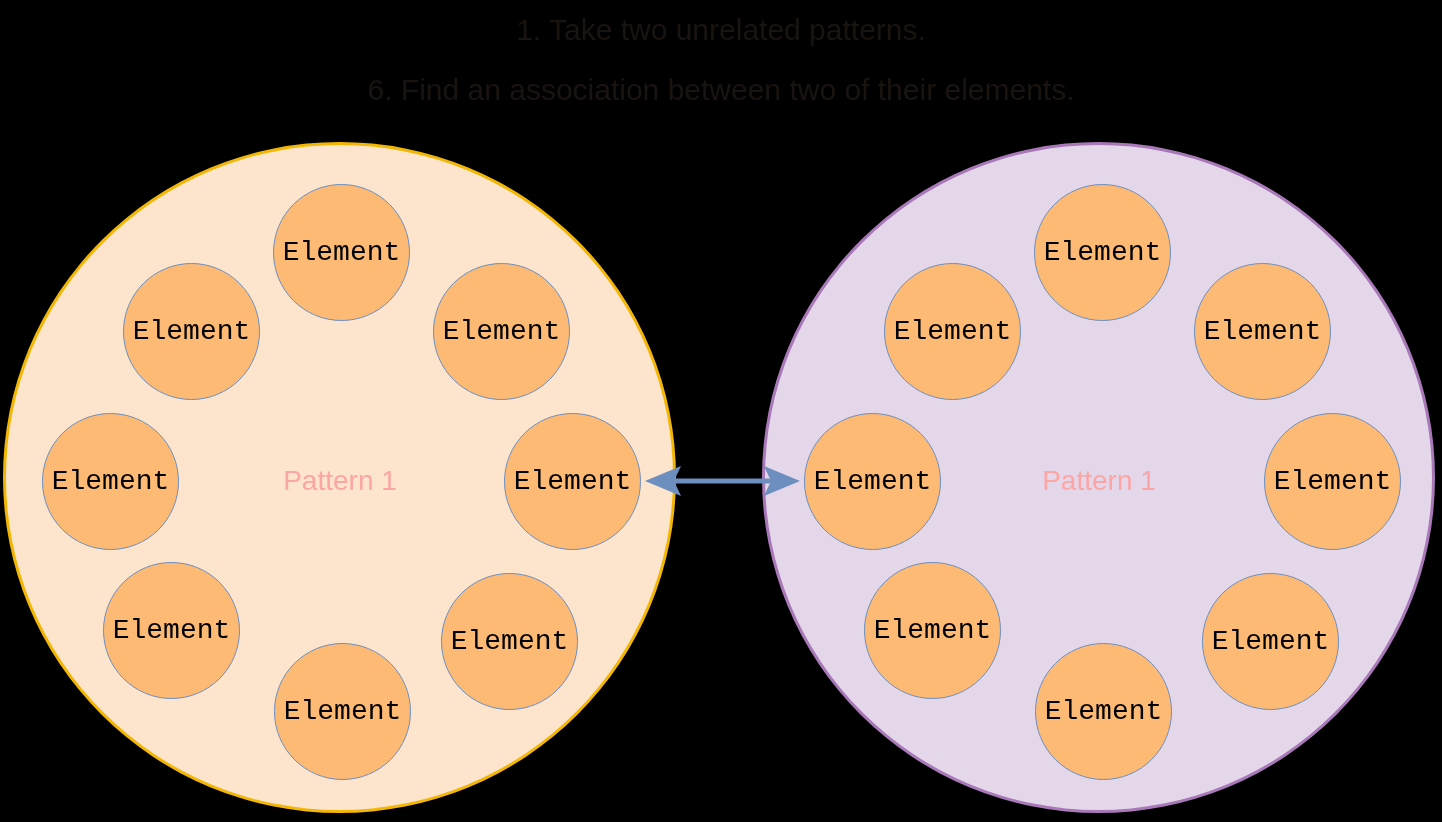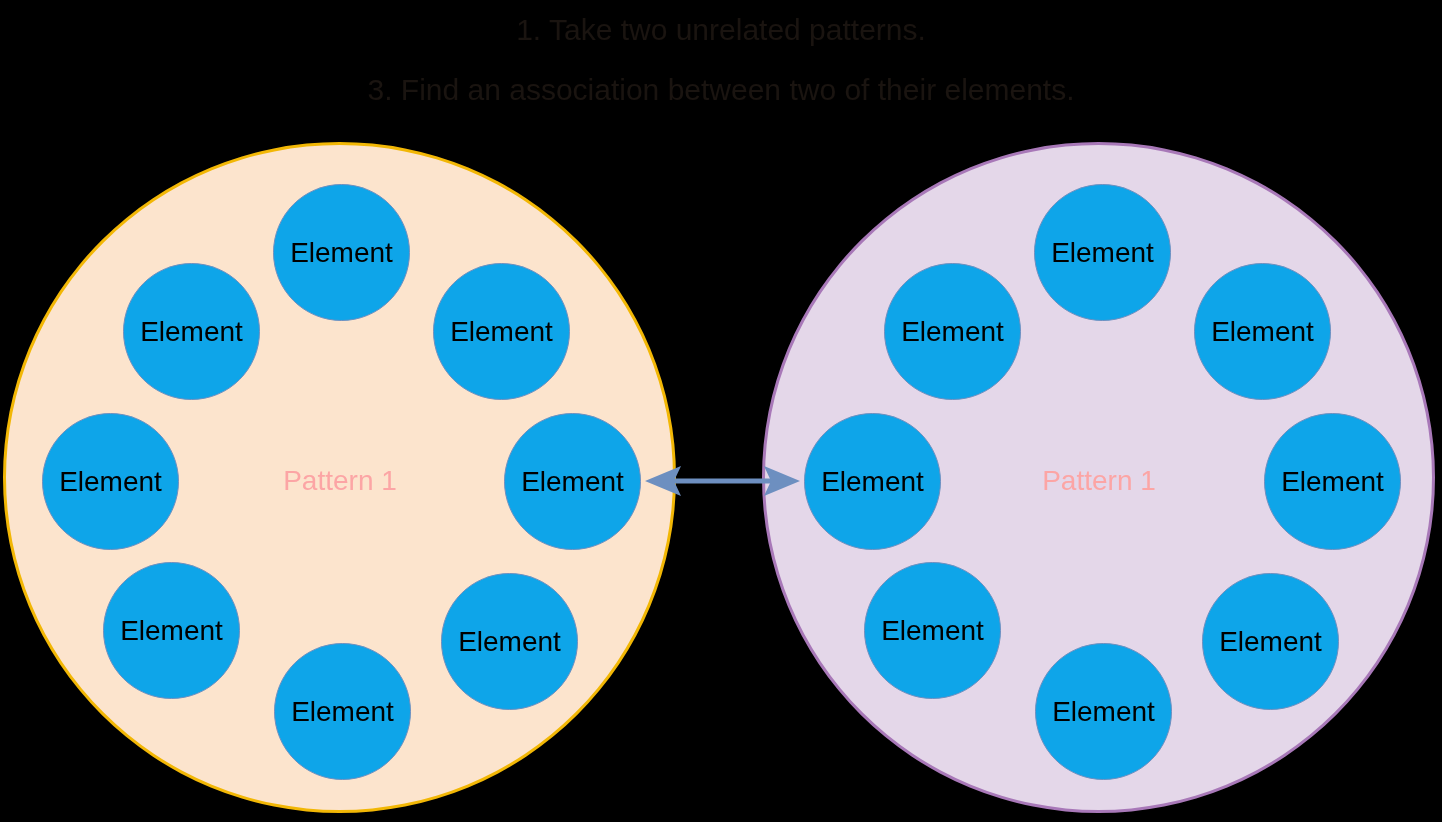--- a/index.html
+++ b/index.html
@@ -72,26 +72,27 @@
   .pattern-label.p1 { left: 220px; top: 464px; }
   .pattern-label.p2 { left: 979px; top: 464px; }
 
   
   .element {
     position: absolute;
     width: 137px;
     height: 137px;
     border-radius: 50%;
     box-sizing: border-box;
-    background: #0ea5e9;
+    background: #fdba74;
     border: 1.6px solid #6d8fc0;
     z-index: 3;
     display: flex;
     align-items: center;
     justify-content: center;
+    font-family: Liberation Mono, monospace;
   }
   .element-label {
     font-size: 28px;
     line-height: 32px;
     color: #000000;
     white-space: nowrap;
     text-align: center;
   }
 
   
@@ -105,21 +106,21 @@
     pointer-events: none;
   }
 </style>
 </head>
 <body>
 
 <div id="canvas">
 
   <div class="instructions">
     <div class="instruction-line">1. Take two unrelated patterns.</div>
-    <div class="instruction-line">3. Find an association between two of their elements.</div>
+    <div class="instruction-line">6. Find an association between two of their elements.</div>
   </div>
 
   <div class="pattern pattern-1"></div>
 
   <div class="pattern-label p1">Pattern 1</div>
 
   <div class="element" style="left:273px; top:184px;">
     <span class="element-label">Element</span>
   </div>
   <div class="element" style="left:433px; top:263px;">

